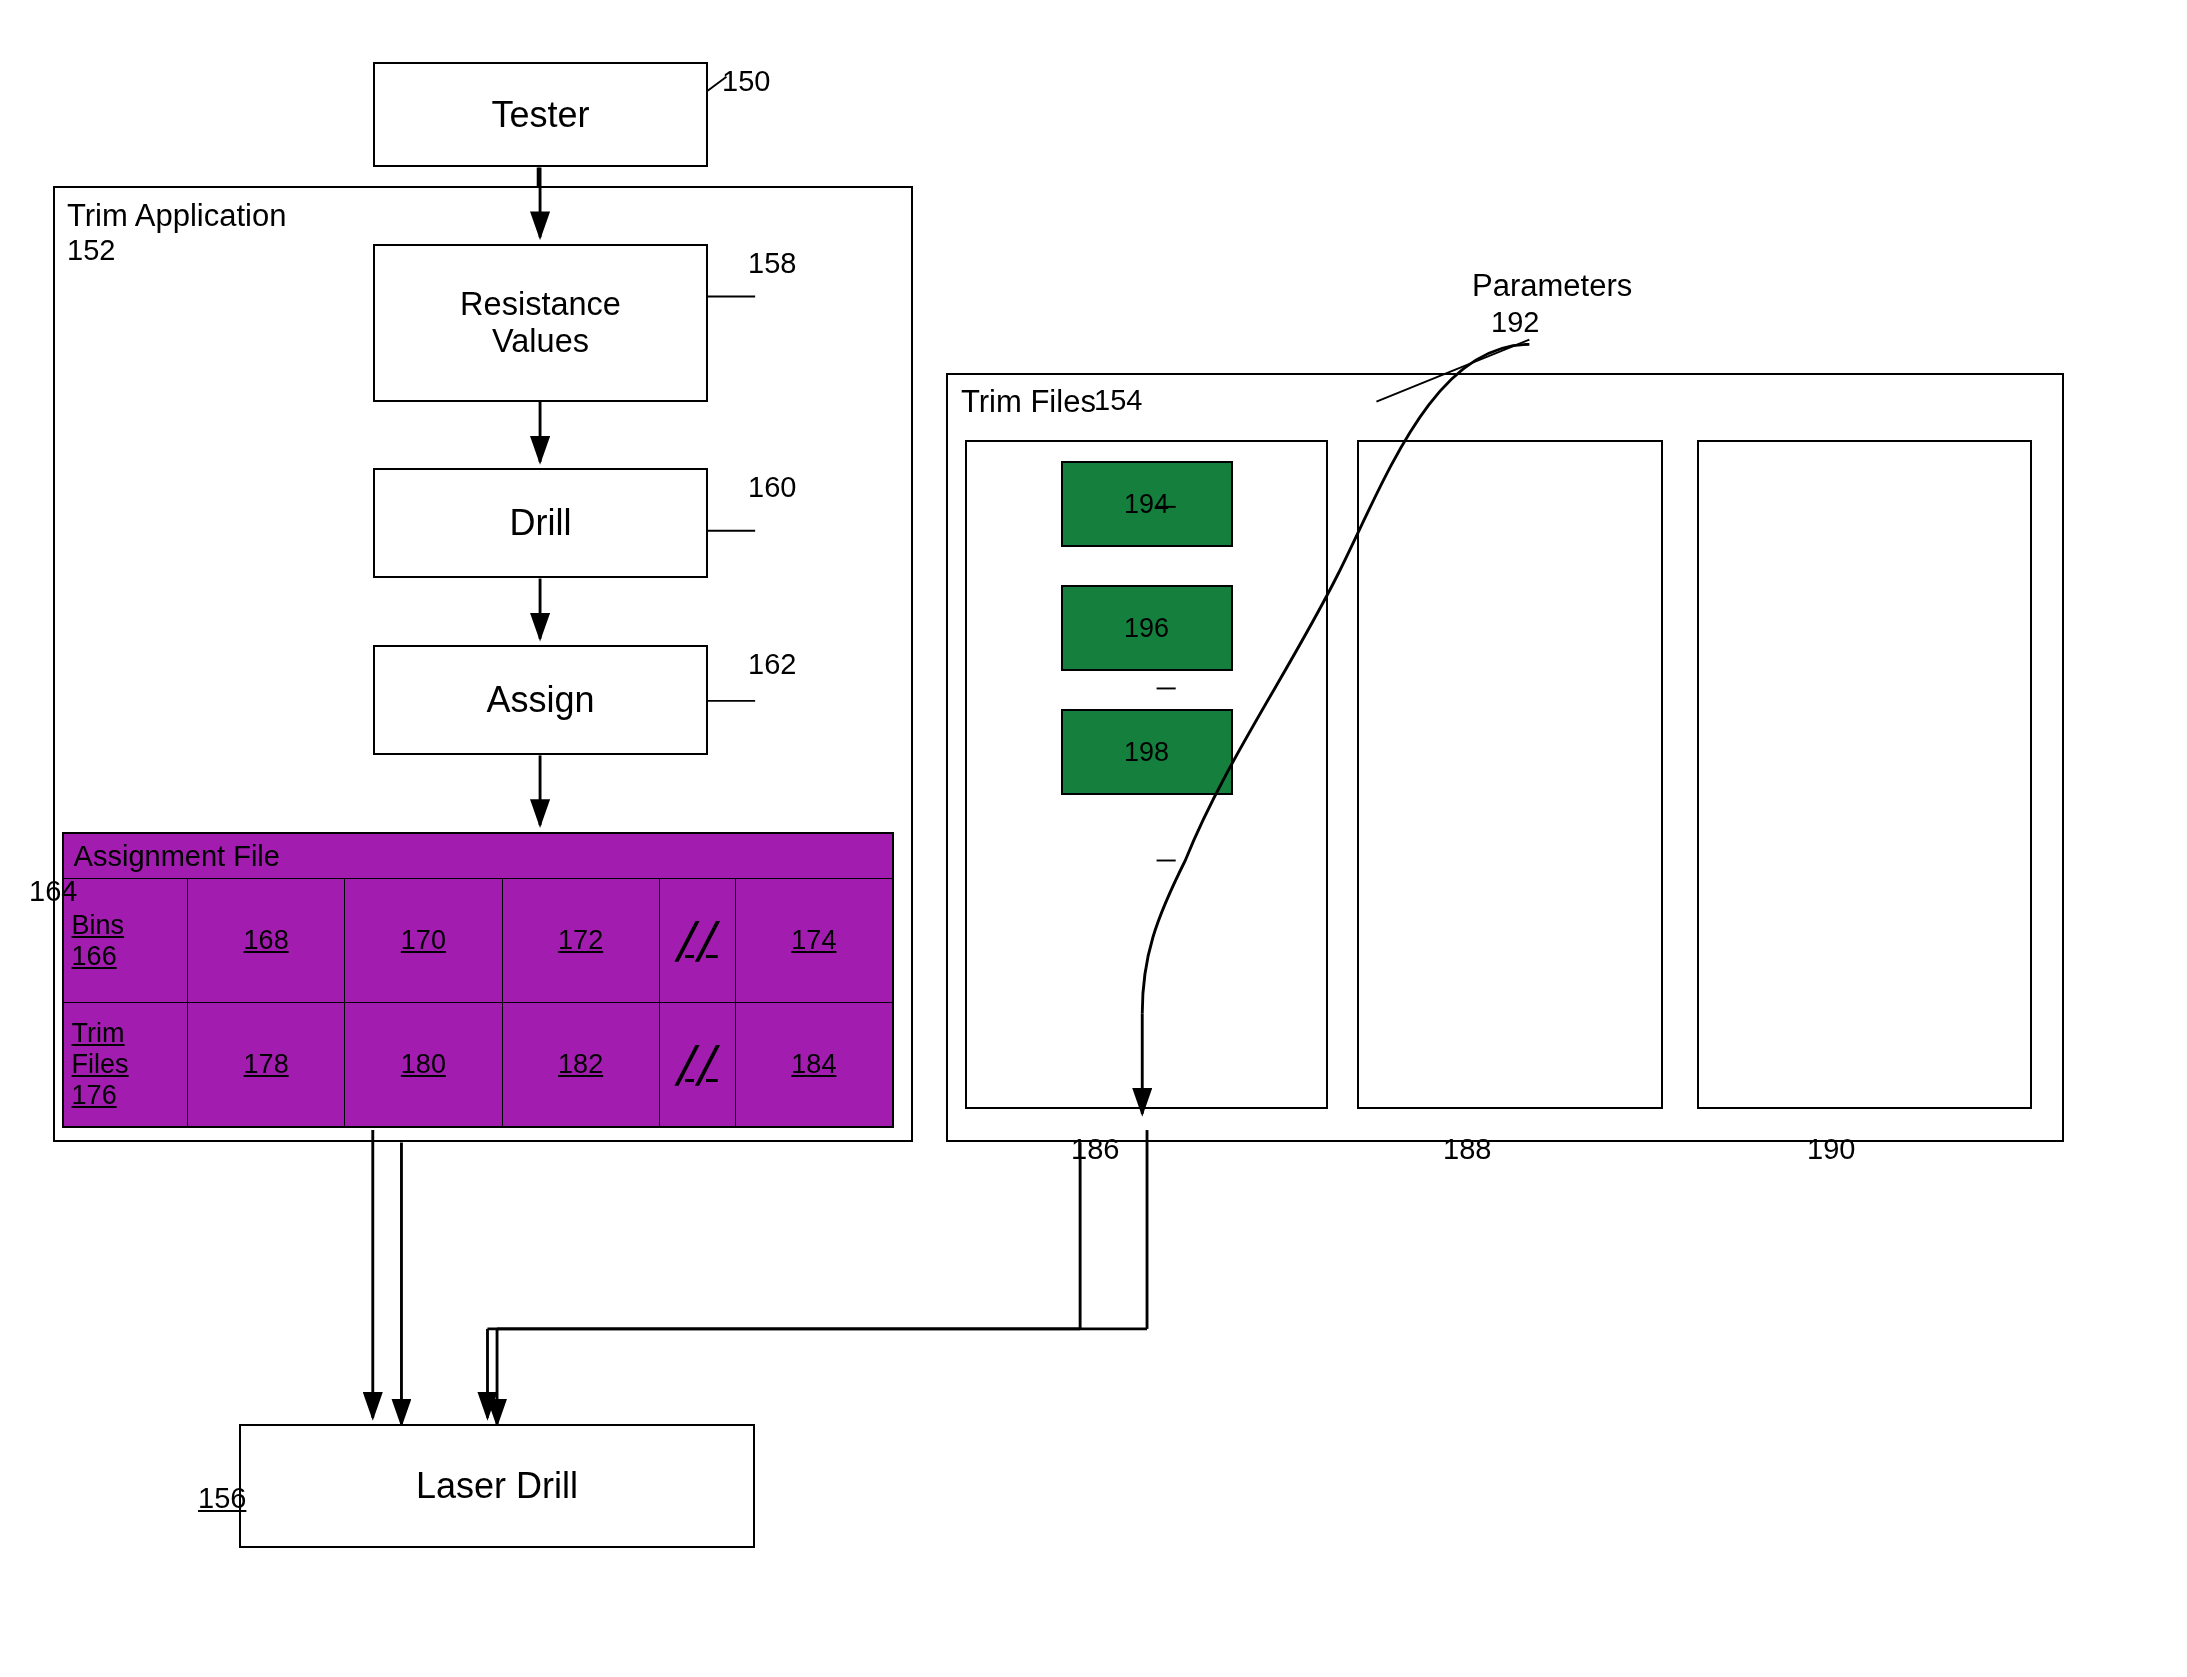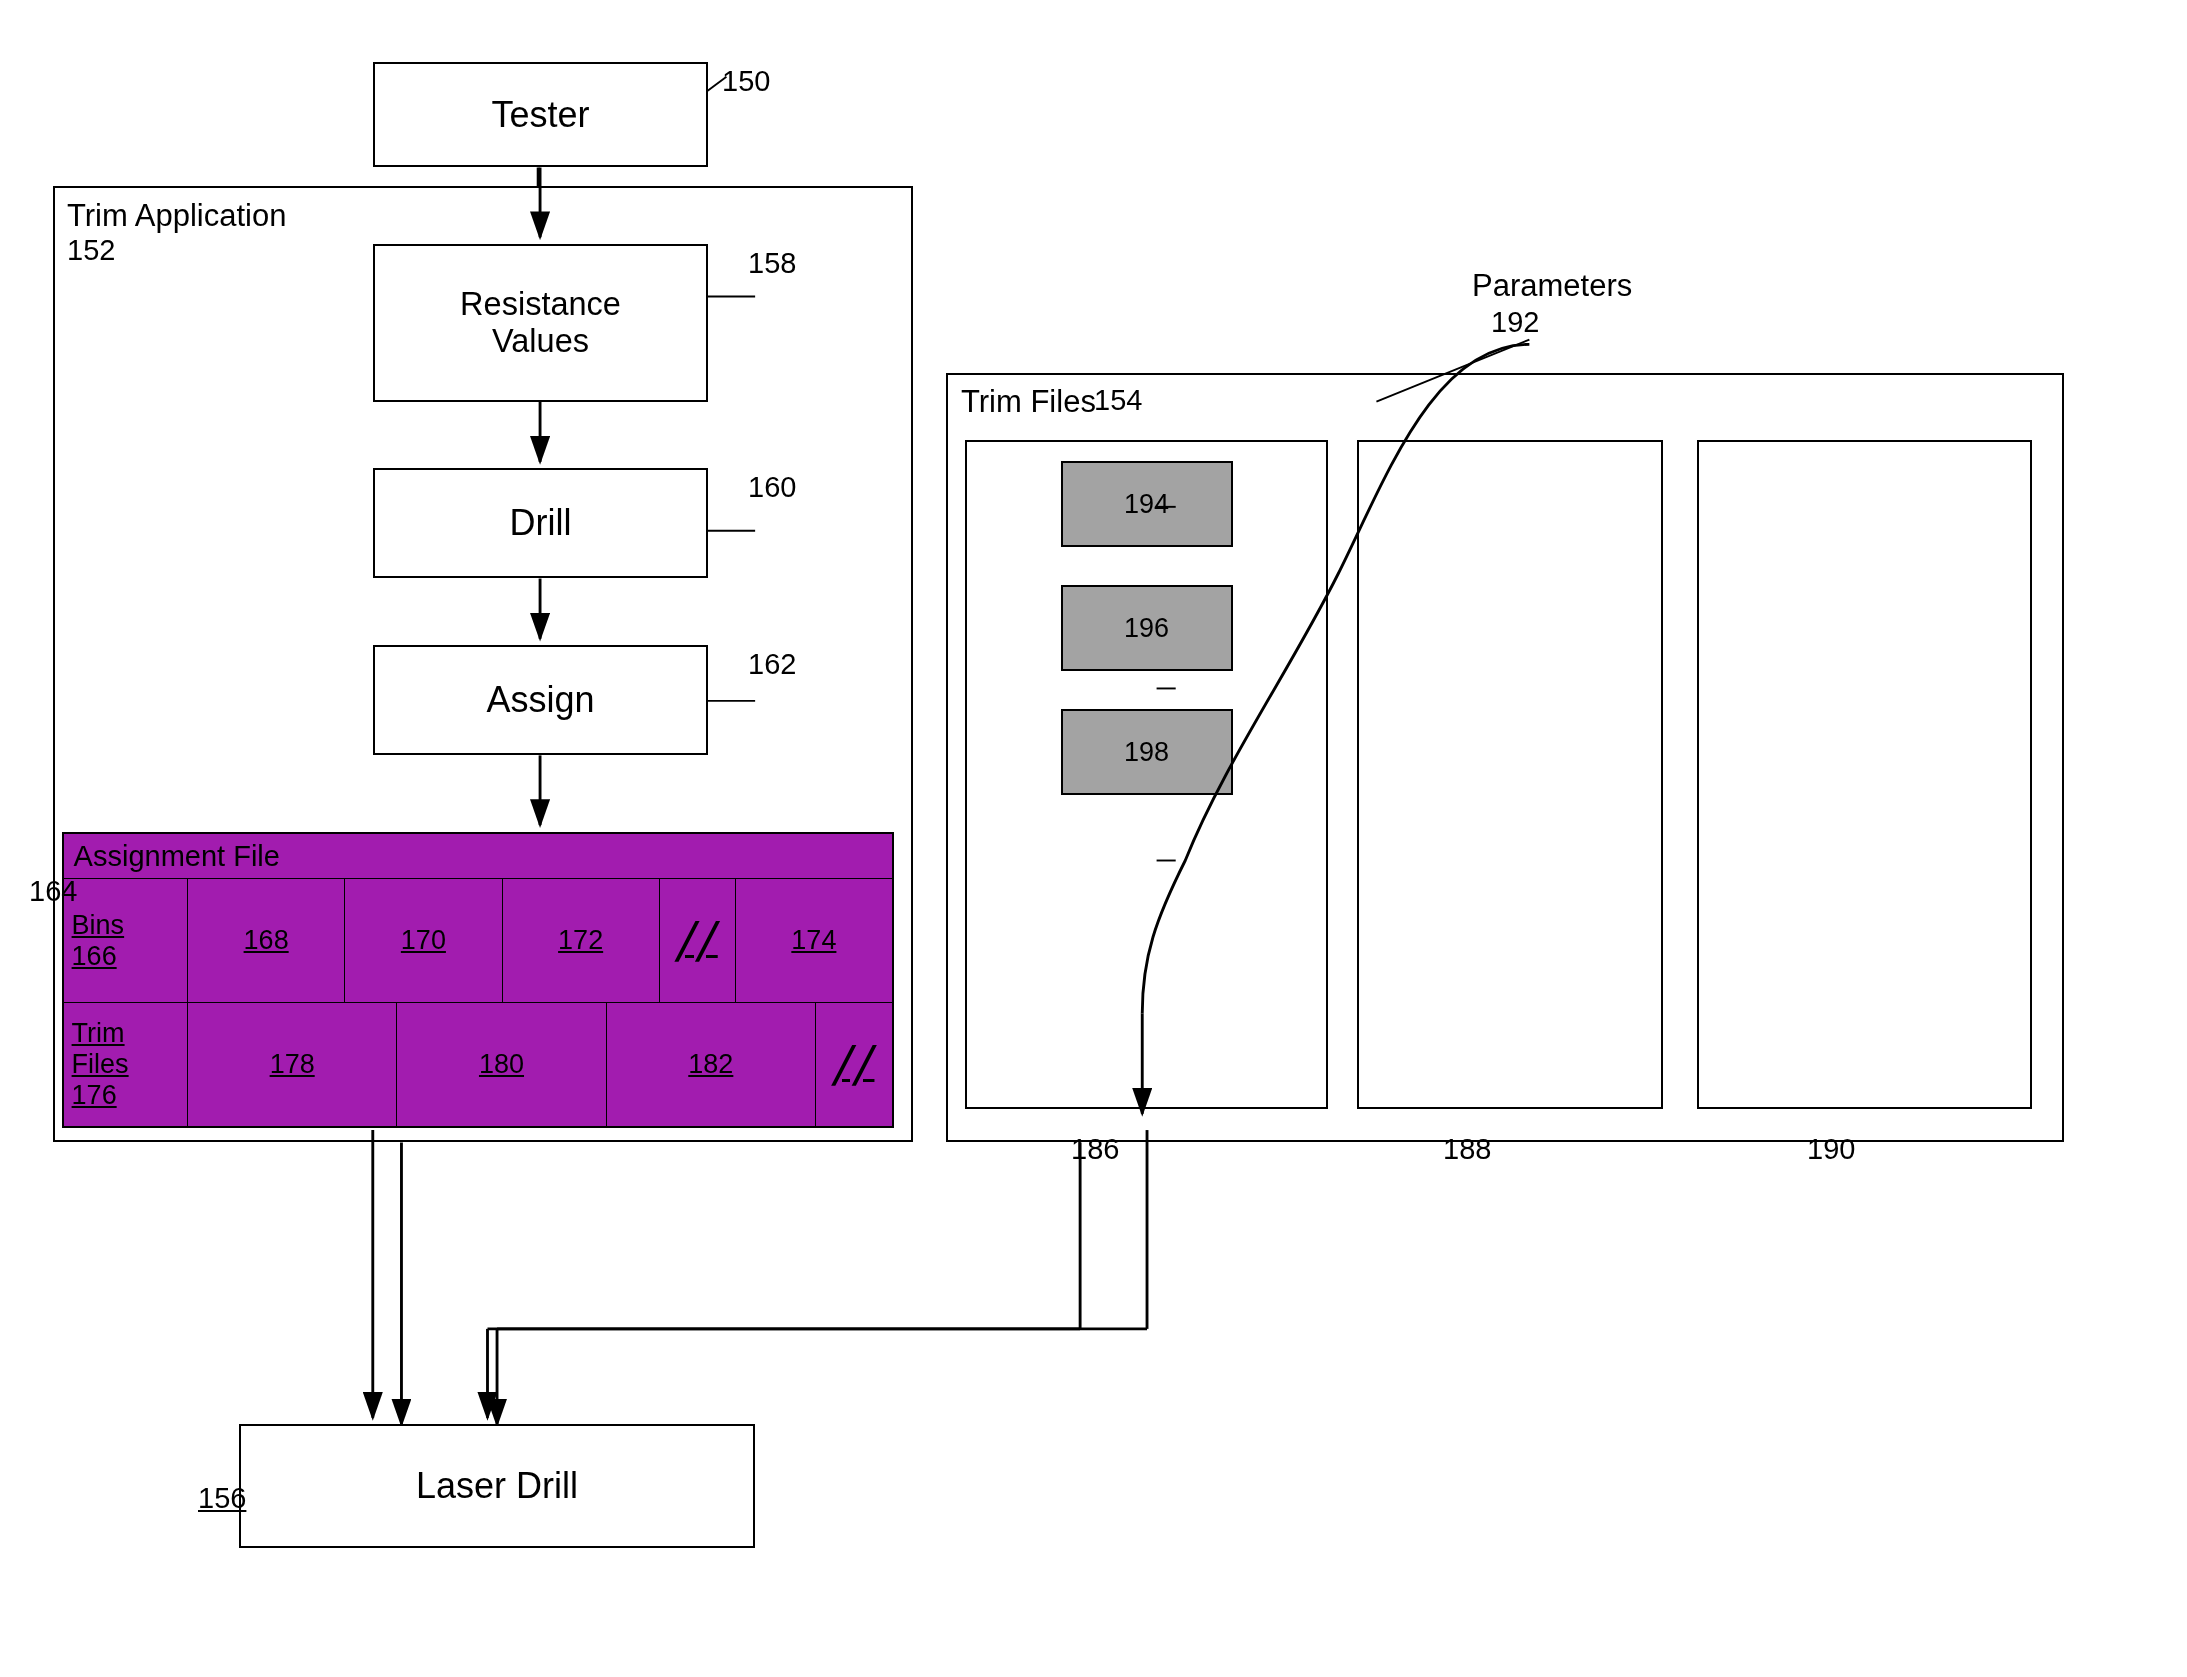--- a/index.html
+++ b/index.html
@@ -101,21 +101,21 @@
       flex-direction: column;
       justify-content: center;
       padding: 3.8px 7.6px;
       font-size: 27px;
       border-right: 1.9px solid #000;
       height: 100%;
     }
     .small-box {
       position: absolute;
       border: 2.9px solid #000;
-      background: #a3a3a3;
+      background: #15803d;
       display: flex;
       align-items: center;
       justify-content: center;
       font-size: 27px;
     }
   </style>
 </head>
 <body>
 
 <div class="diagram">
@@ -217,20 +217,23 @@
           </div>
           <div class="table-cell">
             <span>180</span>
           </div>
           <div class="table-cell">
             <span>182</span>
           </div>
           <div class="table-cell" style="max-width:76px; font-size:34px; font-weight:bold;">
             ╱╱
           </div>
+          <div class="table-cell">
+            <span>184</span>
+          </div>
         </div>
       </div>
     </div>
   </div>
 
   <span class="ref-num" style="left:29px; top:875px;">164</span>
 
   <div class="box" style="left:239px; top:1424px; width:516px; height:124px; font-size:36px;">
     <span>Laser  Drill</span>
   </div>

